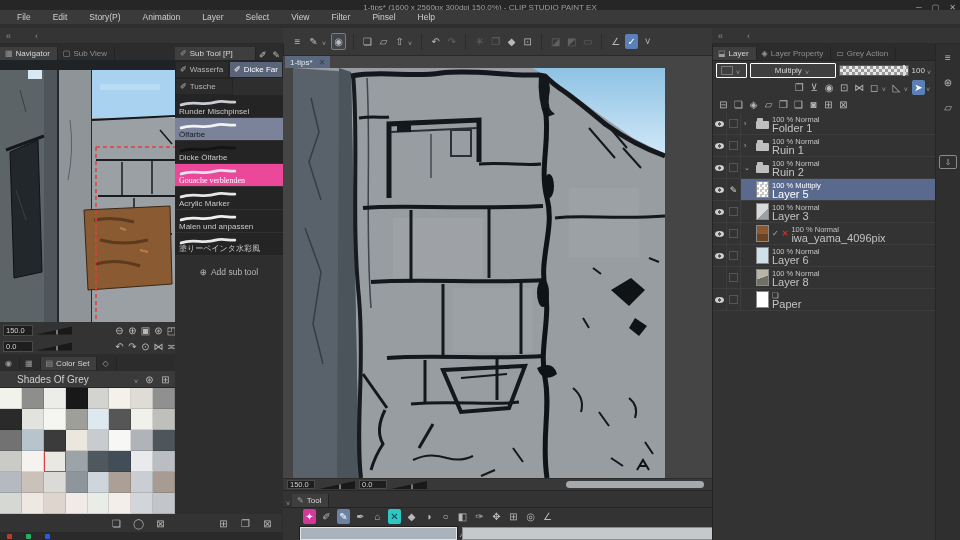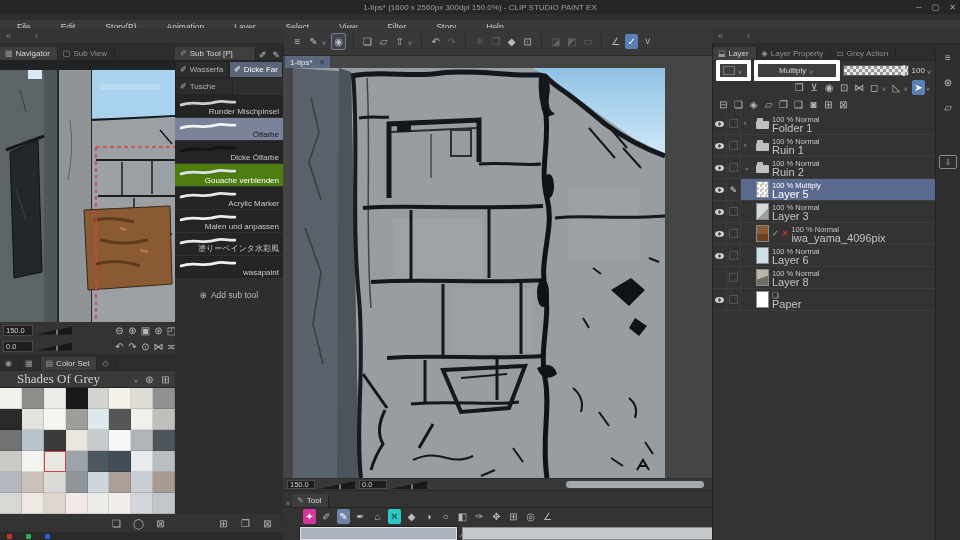--- a/index.html
+++ b/index.html
@@ -5,21 +5,21 @@
   html,body{margin:0;padding:0;background:#222;}
   #app{position:relative;width:960px;height:540px;overflow:hidden;
        font-family:"Liberation Sans",sans-serif;color:#c4c4c4;font-size:9px;
        background:#2e2e2e;-webkit-font-smoothing:antialiased;}
   .abs{position:absolute;}
   .row{display:flex;align-items:center;}
   
   #titlebar{left:0;top:0;width:960px;height:14px;background:#262626;color:#9f9f9f;
             font-size:8px;display:flex;align-items:center;justify-content:center;}
   #wincontrols{position:absolute;right:4px;top:0;height:14px;display:flex;gap:10px;align-items:center;color:#aaa;font-size:8px;}
-  #menubar{left:0;top:20px;width:960px;height:14px;background:#3a3a3a;display:flex;align-items:center;padding-left:8px;box-sizing:border-box;gap:12px;}
+  #menubar{left:0;top:10px;width:960px;height:14px;background:#3a3a3a;display:flex;align-items:center;padding-left:8px;box-sizing:border-box;gap:4px;}
   .menu-item{padding:0 9px;font-size:8.5px;color:#cfcfcf;}
   
   .dockstrip{top:28px;height:16px;background:#343434;color:#8f8f8f;font-size:9px;display:flex;align-items:center;gap:24px;padding-left:6px;box-sizing:border-box;border-bottom:1px solid #2a2a2a;}
   #commandbar{left:283px;top:28px;width:429px;height:28px;background:#383838;display:flex;align-items:center;padding-left:8px;box-sizing:border-box;gap:3px;border-bottom:1px solid #2a2a2a;}
   .icon{display:inline-flex;align-items:center;justify-content:center;min-width:13px;height:15px;font-size:10px;color:#b9b9b9;border-radius:2px;}
   .icon.dis{opacity:.32;}
   .icon.framed{border:1px solid #6f7f8f;background:#414549;}
   .icon.selblue{background:#5b80b5;color:#fff;}
   .icon.pink{background:#d6379b;color:#fff;}
   .icon.cyan{background:#2cc7c7;color:#104040;}
@@ -43,46 +43,46 @@
   #colorset-dd{height:18px;display:flex;align-items:center;background:#3a3a3a;border-top:1px solid #2a2a2a;border-bottom:1px solid #262626;padding:0 3px;gap:3px;}
   #swatchgrid{display:grid;grid-template-columns:repeat(8,1fr);width:175px;height:126px;overflow:hidden;}
   .swatch{width:100%;height:21px;box-sizing:border-box;border-right:1px solid rgba(0,0,0,.12);border-bottom:1px solid rgba(0,0,0,.12);}
   .panel-foot{height:18px;display:flex;align-items:center;justify-content:flex-end;gap:9px;padding-right:8px;color:#9a9a9a;font-size:9px;background:#333;}
   #bottomstrip{left:0;top:532px;width:283px;height:8px;background:#2a2a2a;display:flex;align-items:center;gap:14px;padding-left:7px;box-sizing:border-box;}
   .dot{width:5px;height:5px;border-radius:1px;}
   
   #subtool{left:175px;top:44px;width:108px;height:496px;background:#2e2e2e;border-right:1px solid #242424;}
   .grouptab{flex:1;height:17px;display:flex;align-items:center;gap:3px;padding-left:4px;font-size:8px;color:#b5b5b5;background:#2c2c2c;border:1px solid #242424;box-sizing:border-box;}
   .grouptab.sel{background:#5a6478;color:#fff;}
-  .subtool-row{height:23px;background:#242424;border-bottom:1px solid #303030;position:relative;display:flex;align-items:flex-end;justify-content:flex-end;padding:1px 4px;box-sizing:border-box;}
+  .subtool-row{height:23px;background:#242424;border-bottom:1px solid #303030;position:relative;display:flex;align-items:flex-end;padding:1px 4px;box-sizing:border-box;}
   .subtool-row svg{position:absolute;left:2px;top:2px;}
   .subtool-row .bname{font-size:8px;color:#c9c9c9;position:relative;}
   .subtool-row.hl{background:#7b839b;}
   .subtool-row.hl .bname{color:#16181d;}
-  .subtool-row.sel{background:#4d7c0f;}
+  .subtool-row.sel{background:#ec4899;font-family:Liberation Serif, serif;}
   .subtool-row.sel .bname{color:#fff;}
   #addsub{height:16px;display:flex;align-items:center;justify-content:center;gap:4px;color:#b9b9b9;font-size:8.5px;margin-top:8px;}
   
   #canvasarea{left:283px;top:56px;width:429px;height:484px;background:#454545;}
   #doctab{position:absolute;left:2px;top:0;height:12px;background:#5a6880;color:#e8e8e8;font-size:8px;display:flex;align-items:center;gap:6px;padding:0 5px;}
   #viewport{position:absolute;left:0;top:12px;width:429px;height:410px;background:#454545;overflow:hidden;}
   #statusbar{position:absolute;left:0;top:422px;width:429px;height:12px;background:#383838;display:flex;align-items:center;gap:4px;padding-left:4px;box-sizing:border-box;border-top:1px solid #2c2c2c;}
   #statusbar .valbox{height:9px;width:28px;}
   #hscroll{width:138px;height:7px;border-radius:4px;background:#a4a9ad;margin-left:auto;margin-right:8px;}
   #toolpal{position:absolute;left:0;top:434px;width:429px;height:106px;background:#333;border-top:1px solid #262626;}
   .toolrow{display:flex;align-items:center;gap:4px;padding-left:20px;height:17px;}
   
   #fgchip{left:300px;top:527px;width:155px;height:11px;background:#aab3bc;border:1px solid #e2e6ea;outline:1px solid #1e1e1e;}
   #bgchip{left:462px;top:527px;width:398px;height:11px;background:#c6c9cc;border:1px solid #8a8d90;}
   #transchip{left:877px;top:522px;width:83px;height:18px;
      background:repeating-conic-gradient(#ffffff 0 25%,#c2c2c2 0 50%);background-size:8px 8px;border:1px solid #777;}
   
   #layerpanel{left:712px;top:44px;width:223px;height:496px;background:#333;border-left:1px solid #242424;}
   #blendrow{height:18px;display:flex;align-items:center;gap:3px;padding:0 3px;}
-  .combo{height:13px;background:#3f3f3f;border:4px solid #ffffff;display:flex;align-items:center;justify-content:center;gap:4px;color:#d6d6d6;font-size:8px;border-radius:1px;}
+  .combo{height:13px;background:#3f3f3f;border:1px solid #ffffff;display:flex;align-items:center;justify-content:center;gap:4px;color:#d6d6d6;font-size:8px;border-radius:1px;}
   #opacityslider{width:70px;height:9px;background:repeating-conic-gradient(#e8e8e8 0 25%,#9a9a9a 0 50%);background-size:6px 6px;border:1px solid #555;position:relative;}
   #opacityslider i{position:absolute;right:3px;top:-1px;width:2px;height:11px;background:#ddd;}
   .liconrow{height:17px;display:flex;align-items:center;gap:2px;padding:0 4px;}
   .lrow{height:21px;display:flex;align-items:stretch;border-bottom:1px solid #3d3d3d;background:#333;}
   .cell{width:13px;display:flex;align-items:center;justify-content:center;border-right:1px solid #3d3d3d;}
   .eye{width:9px;height:6px;border-radius:50%;background:radial-gradient(circle at 50% 50%, #555 0 30%, #cfcfcf 31%);}
   .chk{width:7px;height:7px;border:1px solid #555;}
   .lcontent{flex:1;display:flex;align-items:center;gap:3px;padding-left:3px;}
   .lcontent.selected{background:#5a6a8e;color:#fff;}
   .arrow{width:9px;font-size:7px;color:#b5b5b5;}
@@ -117,21 +117,21 @@
 
   <div id="menubar" class="abs">
       <span class="menu-item">File</span>
       <span class="menu-item">Edit</span>
       <span class="menu-item">Story(P)</span>
       <span class="menu-item">Animation</span>
       <span class="menu-item">Layer</span>
       <span class="menu-item">Select</span>
       <span class="menu-item">View</span>
       <span class="menu-item">Filter</span>
-      <span class="menu-item">Story</span>
+      <span class="menu-item">Pinsel</span>
       <span class="menu-item">Help</span>
     </div>
 
   <div class="dockstrip abs" style="left:0;width:283px;">
     <span>«</span>
     <span>‹</span>
   </div>
   <div id="commandbar" class="abs">
       <span class="icon">≡</span>
       <span class="icon">✎</span>
@@ -237,21 +237,21 @@
         </span>
       <span class="tab active">
         <span class="ticon">▤</span>
         <span>Color Set</span>
         </span>
       <span class="tab">
           <span class="ticon">◇</span>
         </span>
     </div>
     <div id="colorset-dd" class="abs" style="top:326px;width:175px;box-sizing:border-box;">
-      <span style="flex:1;color:#d0d0d0;font-size:13px;padding-left:14px;font-family:Liberation Serif, serif;">Shades Of Grey</span>
+      <span style="flex:1;color:#d0d0d0;font-size:10px;padding-left:14px;">Shades Of Grey</span>
       <span class="dd">˅</span>
       <span class="icon">⊛</span>
       <span class="icon">⊞</span>
     </div>
     <div id="swatchgrid" class="abs" style="top:344px;">
         <div class="swatch" style="background: rgb(242, 242, 236);"></div>
         <div class="swatch" style="background: rgb(142, 142, 140);"></div>
         <div class="swatch" style="background: rgb(236, 236, 232);"></div>
         <div class="swatch" style="background: rgb(24, 24, 24);"></div>
         <div class="swatch" style="background: rgb(211, 211, 208);"></div>
@@ -367,26 +367,20 @@
             <path d="M6,9 C24,2 38,11 56,5 C66,2 76,6 84,5" stroke="#eeeeee" stroke-width="4" fill="none" stroke-linecap="round"></path>
           </svg>
           <span class="bname">Malen und anpassen</span>
         </div>
         <div class="subtool-row">
           <svg width="62" height="13" viewBox="0 0 90 14">
             <path d="M6,9 C24,2 38,11 56,5 C66,2 76,6 84,5" stroke="#e8e8e8" stroke-width="4" fill="none" stroke-linecap="round"></path>
           </svg>
           <span class="bname">塗りーペインタ水彩風</span>
         </div>
-        <div class="subtool-row">
-          <svg width="62" height="13" viewBox="0 0 90 14">
-            <path d="M6,9 C24,2 38,11 56,5 C66,2 76,6 84,5" stroke="#f0f0f0" stroke-width="4" fill="none" stroke-linecap="round"></path>
-          </svg>
-          <span class="bname">wasapaint</span>
-        </div>
       </div>
     <div id="addsub">
       <span>⊕</span>
       <span>Add sub tool</span>
     </div>
     <div class="panel-foot abs" style="top:470px;width:107px;box-sizing:border-box;" id="subfoot">
         <span class="icon">⊞</span>
         <span class="icon">❐</span>
         <span class="icon">⊠</span>
       </div>

